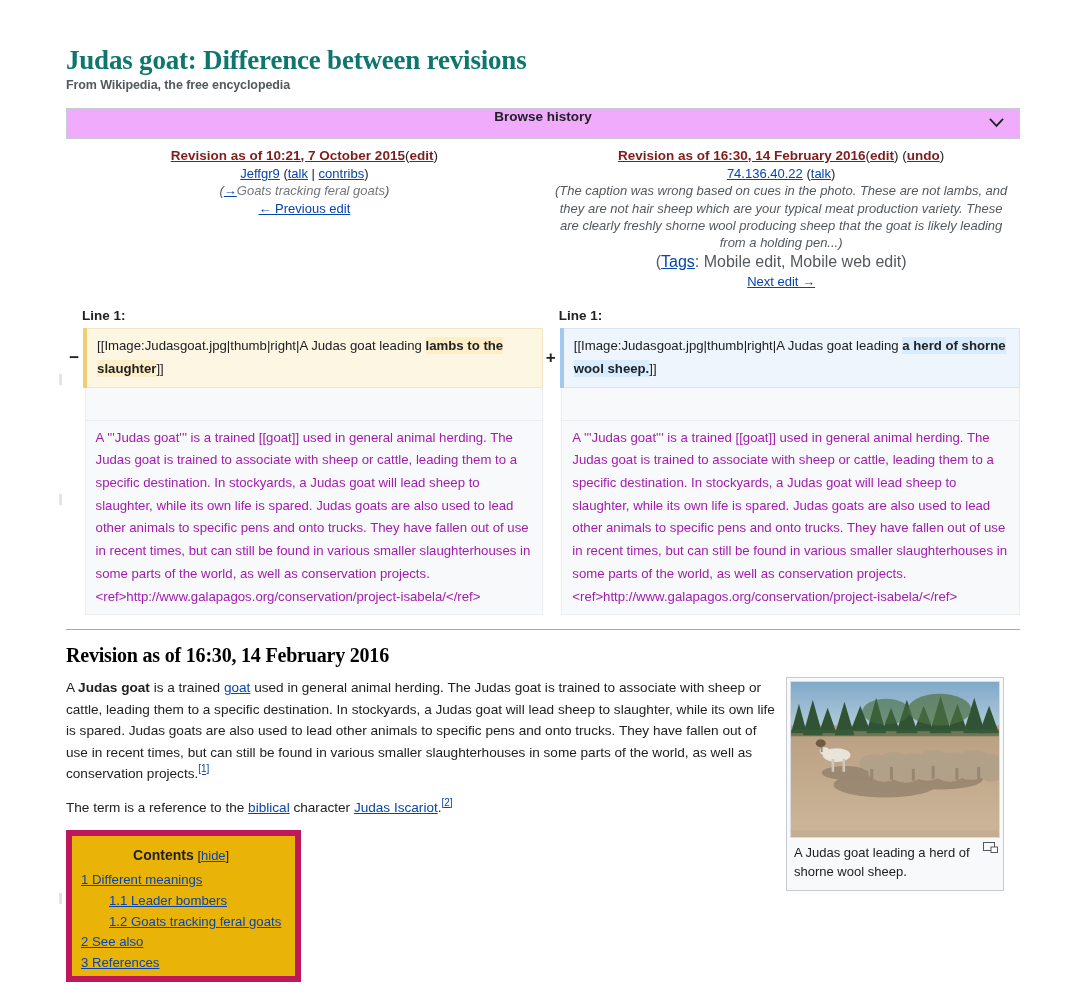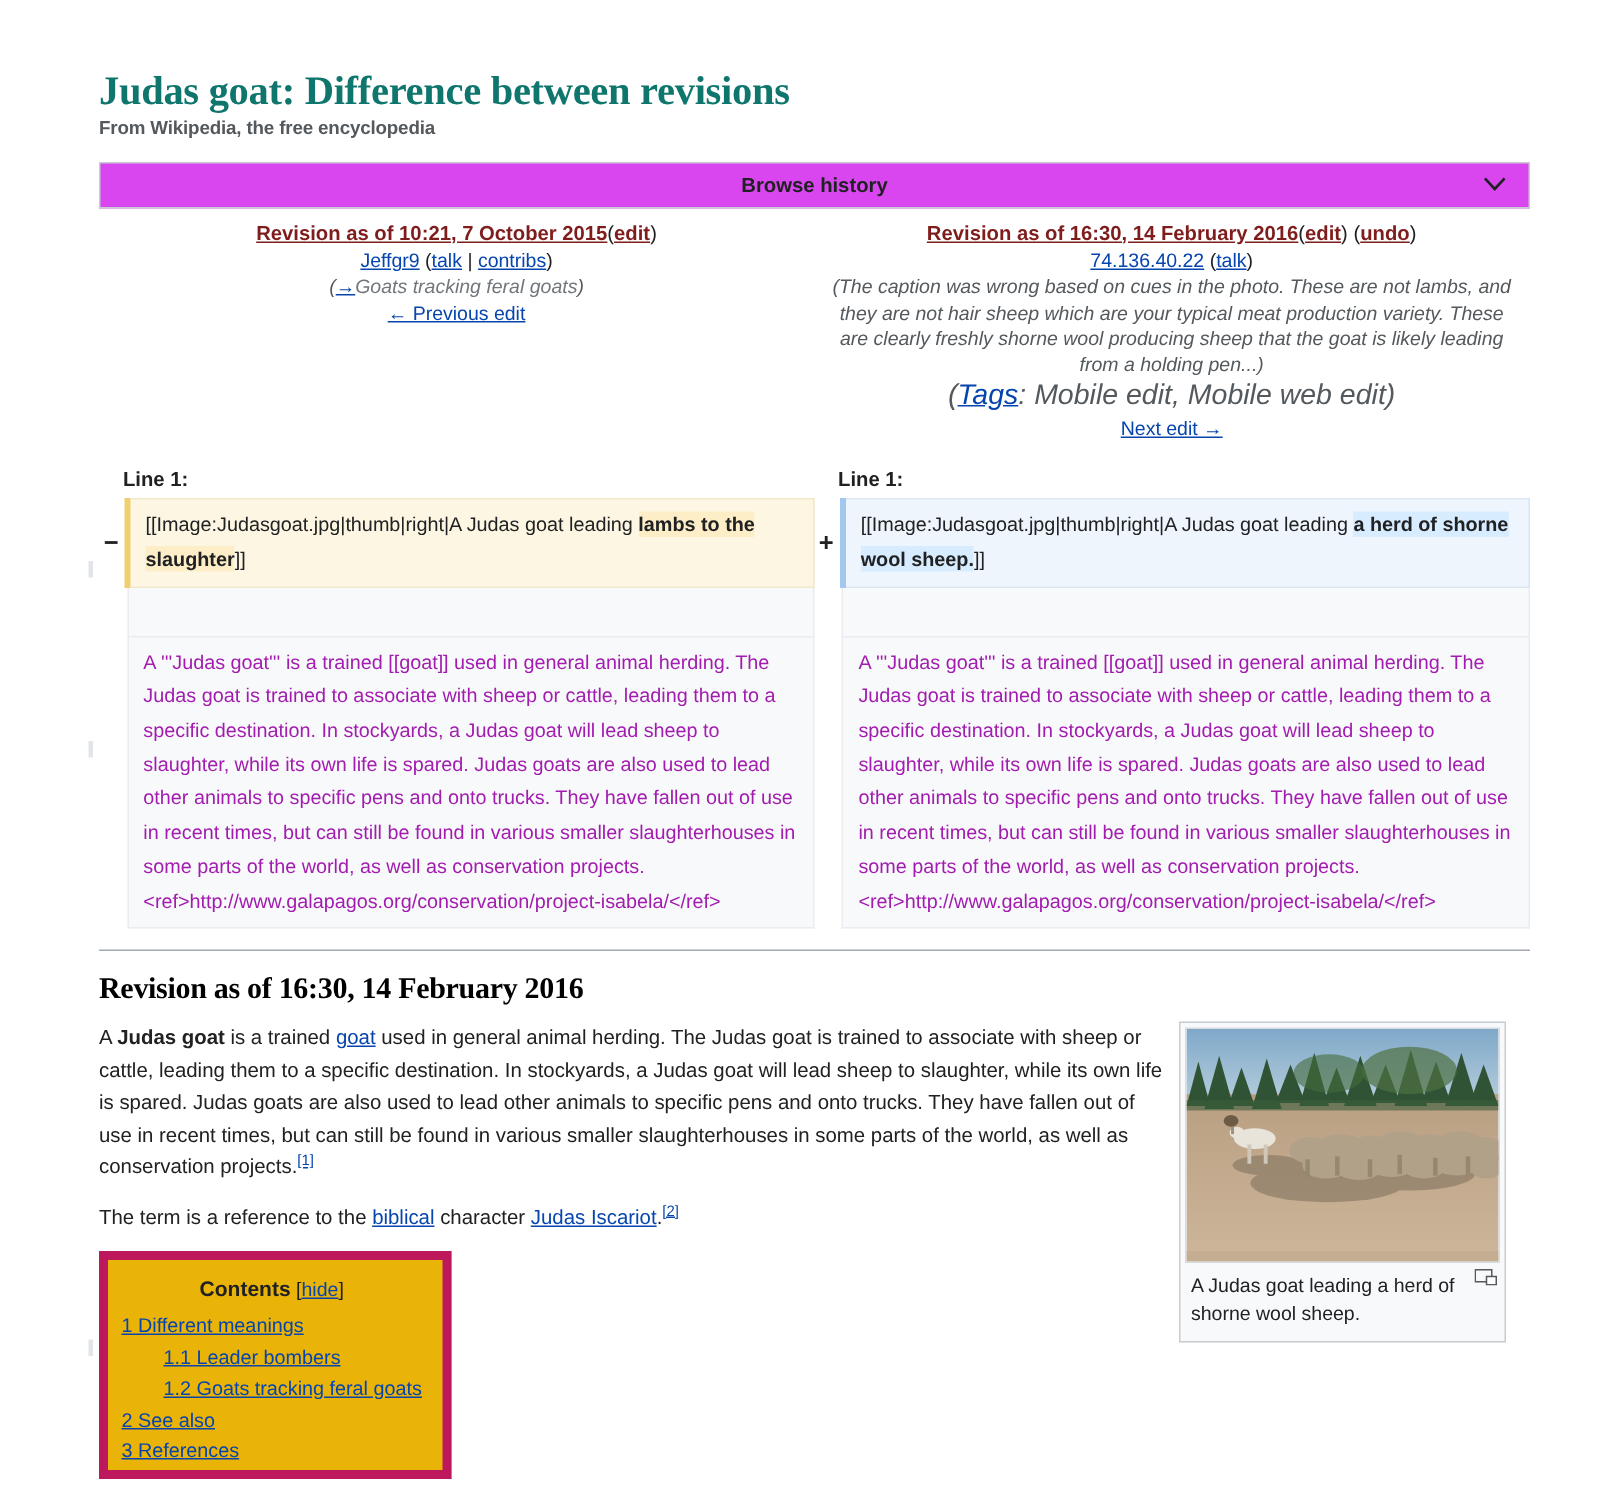--- a/index.html
+++ b/index.html
@@ -33,24 +33,24 @@
   .siteSub {
     font-size: 12.5px;
     font-weight: bold;
     color: #54595d;
     margin: 0 0 16px 0;
     letter-spacing: -0.1px;
   }
   
   .browse-bar {
     border: 1px solid #c8ccd1;
-    background: #d946ef;
+    background: #f0abfc;
     height: 31px;
     display: flex;
-    align-items: center;
+    align-items: flex-start;
     justify-content: center;
     position: relative;
     box-sizing: border-box;
     margin-bottom: 0;
   }
   .browse-bar-label {
     font-size: 13.5px;
     font-weight: bold;
     color: #202122;
   }
@@ -93,21 +93,21 @@
   .userlinks a { color: #0645ad; text-decoration: underline; margin-top: 20px; }
   .userlinks a.talk-red { color: #0645ad; }
   .comment {
     font-style: italic;
     color: #54595d;
     font-size: 13px;
     line-height: 1.32;
   }
   .comment .autocomment { color: #72777d; }
   .comment .autocomment a { color: #0645ad; text-decoration: underline; font-style: italic; }
-  .tags-line { font-style: italic; color: #54595d; font-size: 19px; }
+  .tags-line { color: #54595d; font-size: 16px; }
   .tags-line a { color: #0645ad; text-decoration: underline; }
   .nav-edit { font-size: 13px; }
   .nav-edit a { color: #0645ad; text-decoration: underline; text-align: center; }
 
   td.diff-lineno {
     font-weight: bold;
     font-size: 13.5px;
     padding: 12px 0 5px 16px;
     vertical-align: bottom;
   }

